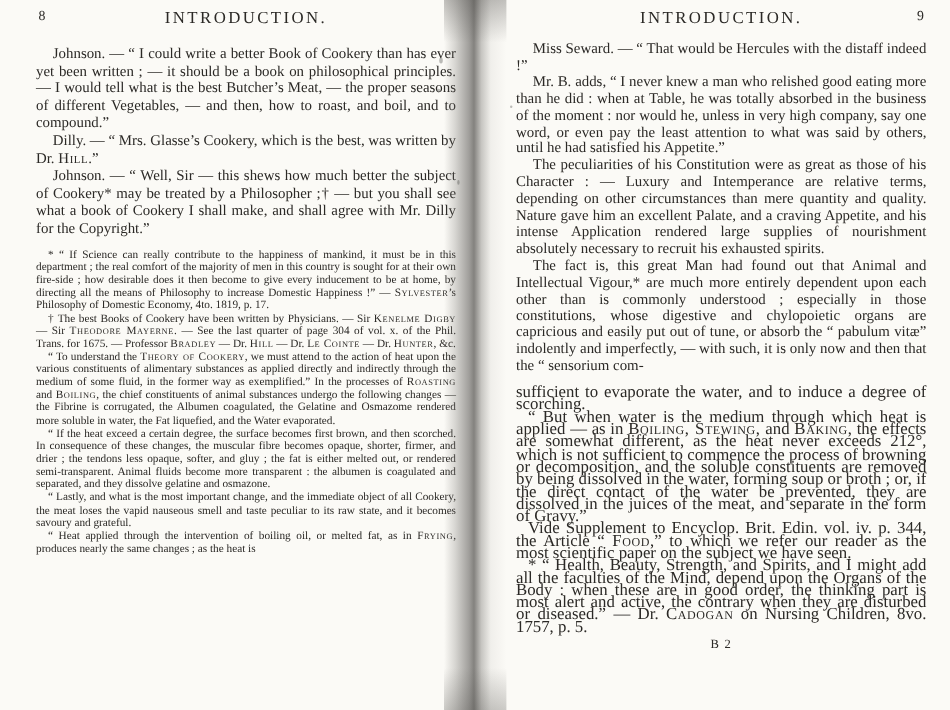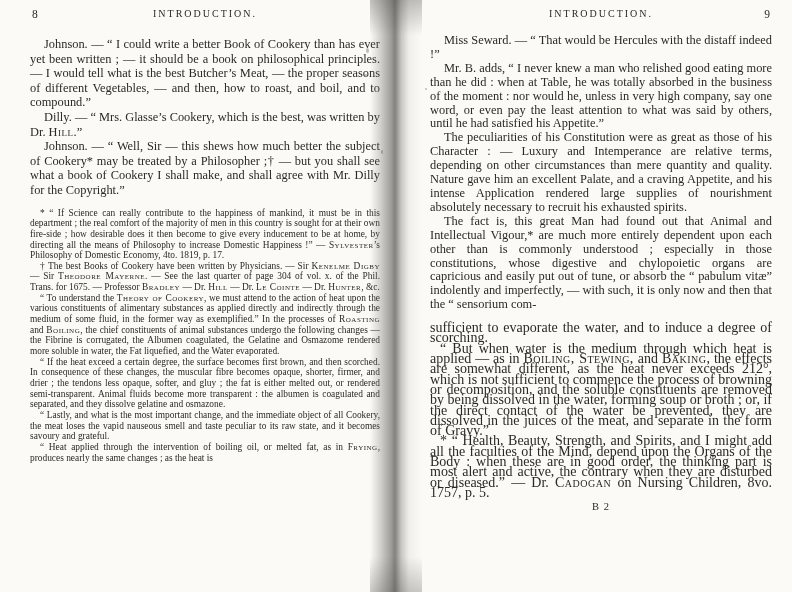--- a/index.html
+++ b/index.html
@@ -30,21 +30,21 @@
   .page { position:absolute; top:8px; }
   .page-left  { left:30px;  width:350px; }
   .page-right { left:430px; width:342px; }
 
   .pagehead { position:relative; height:16px; font-size:11px; }
   .pagehead .pnum { position:absolute; top:0; font-size:11.5px; }
   .page-left  .pnum { left:2px; }
   .page-right .pnum { right:2px; }
   .pagehead .rh {
     position:absolute; left:0; right:0; top:0; text-align:center;
-    letter-spacing:2px; font-size:10px;
+    letter-spacing:2px; font-size:14px;
   }
 
   .main { text-align:justify; }
   .page-left  .main { margin-top:13px; font-size:12.4px; line-height:14.6px; }
   .page-right .main { margin-top:10px; font-size:12.4px; line-height:13.9px; }
 
   .fns { text-align:justify; }
   .page-left  .fns { margin-top:10px; font-size:9.4px; line-height:10.65px; }
   .page-right .fns { margin-top:11px; font-size:14px; line-height:10.3px; }
 
@@ -95,20 +95,21 @@
     </div>
     <div class="main">
         <p class="para"><span class="i">Miss Seward.</span><span> — “ That would be Hercules with the distaff indeed !”</span></p>
         <p class="para"><span>Mr. B. adds, “ I never knew a man who relished good eating more than he did : when at Table, he was totally absorbed in the business of the moment : nor would he, unless in very high company, say one word, or even pay the least attention to what was said by others, until he had satisfied his Appetite.”</span></p>
         <p class="para"><span>The peculiarities of his Constitution were as great as those of his Character : — Luxury and Intemperance are relative terms, depending on other circumstances than mere quantity and quality.  Nature gave him an excellent Palate, and a craving Appetite, and his intense Application rendered large supplies of nourishment absolutely necessary to recruit his exhausted spirits.</span></p>
         <p class="para"><span>The fact is, this great Man had found out that </span><span class="i">Animal and Intellectual Vigour,* are much more entirely dependent upon each other than is commonly understood</span><span> ; especially in those constitutions, whose digestive and chylopoietic organs are capricious and easily put out of tune, or absorb the “ </span><span class="i">pabulum vitæ</span><span>” indolently and imperfectly, — with such, it is only now and then that the “ </span><span class="i">sensorium com-</span></p>
       </div>
     <div class="fns">
         <p class="para noindent"><span>sufficient to evaporate the water, and to induce a degree of scorching.</span></p>
         <p class="para"><span>“ But when water is the medium through which heat is applied — as in </span><span class="sc">Boiling, Stewing,</span><span> and </span><span class="sc">Baking</span><span>, the effects are somewhat different, as the heat never exceeds 212°, which is not sufficient to commence the process of browning or decomposition, and the soluble constituents are removed by being dissolved in the water, forming soup or broth ; or, if the direct contact of the water be prevented, they are dissolved in the juices of the meat, and separate in the form of Gravy.”</span></p>
+        <p class="para"><span>Vide Supplement to </span><span class="i">Encyclop. Brit. Edin.</span><span> vol. iv. p. 344, the Article “ </span><span class="sc">Food</span><span>,” to which we refer our reader as the most scientific paper on the subject we have seen.</span></p>
         <p class="para"><span>* “ Health, Beauty, Strength, and Spirits, and I might add all the faculties of the Mind, depend upon the Organs of the Body : when these are in good order, the thinking part is most alert and active, the contrary when they are disturbed or diseased.” — Dr. </span><span class="sc">Cadogan</span><span> </span><span class="i">on Nursing Children</span><span>, 8vo. 1757, p. 5.</span></p>
       </div>
     <div class="signature">B 2</div>
   </div>
 
   <div class="gutter"></div>
 
   <div class="speck s1"></div>
   <div class="speck s2"></div>
   <div class="speck s3"></div>

